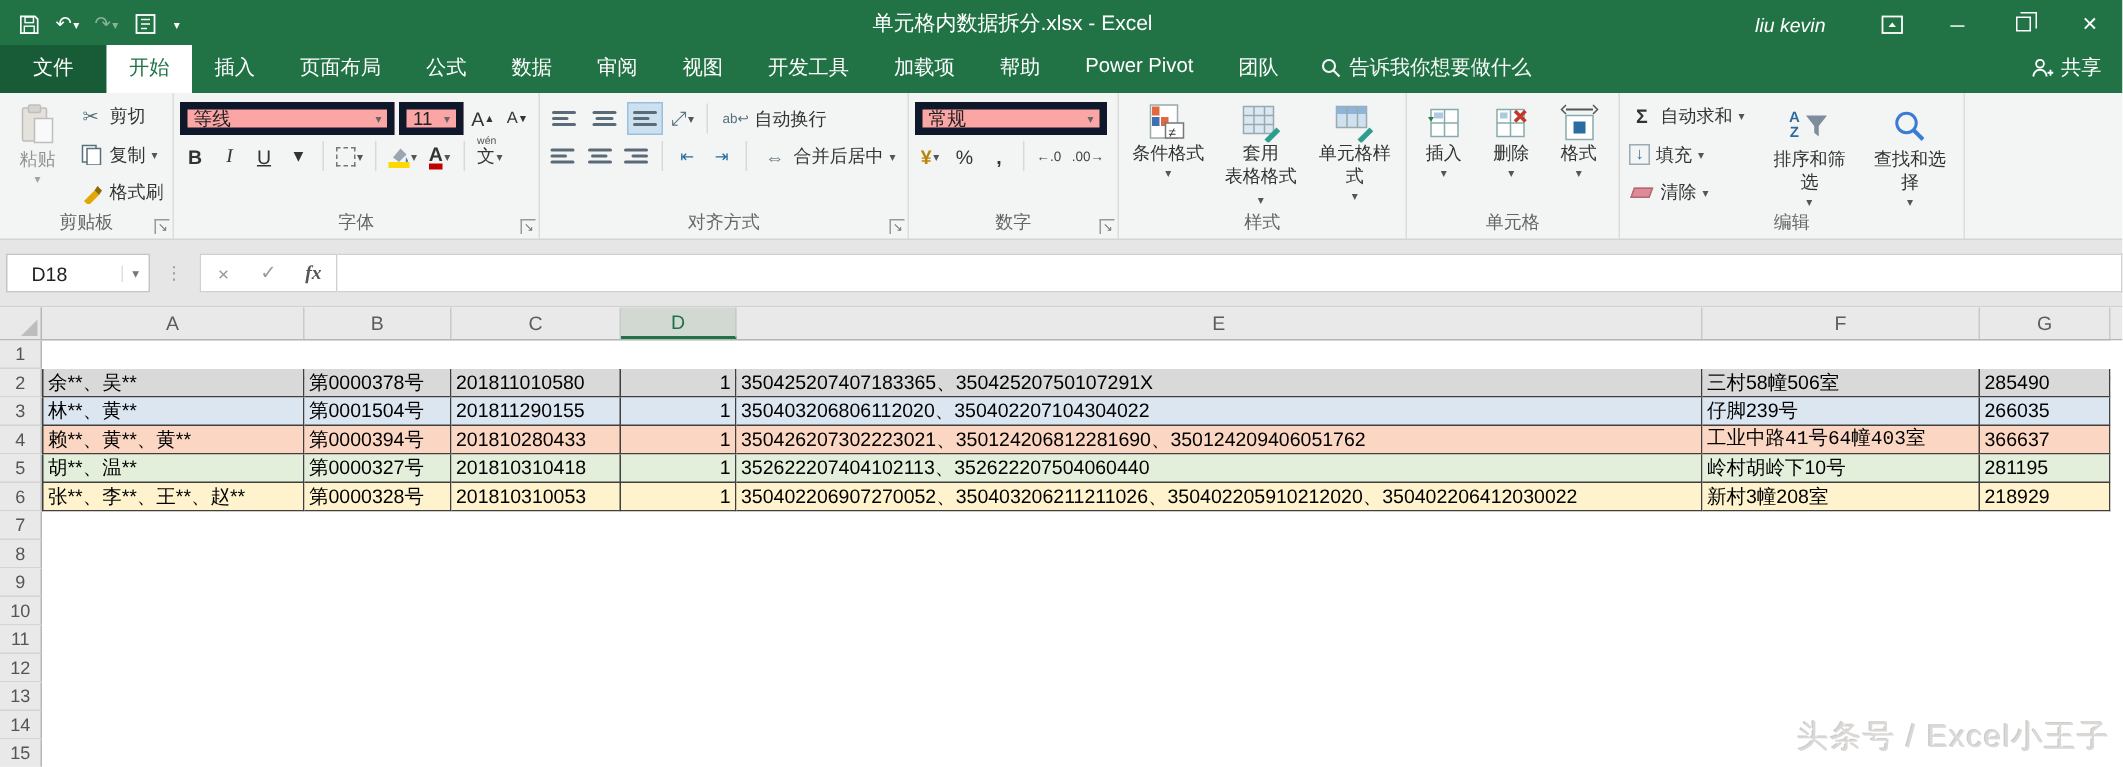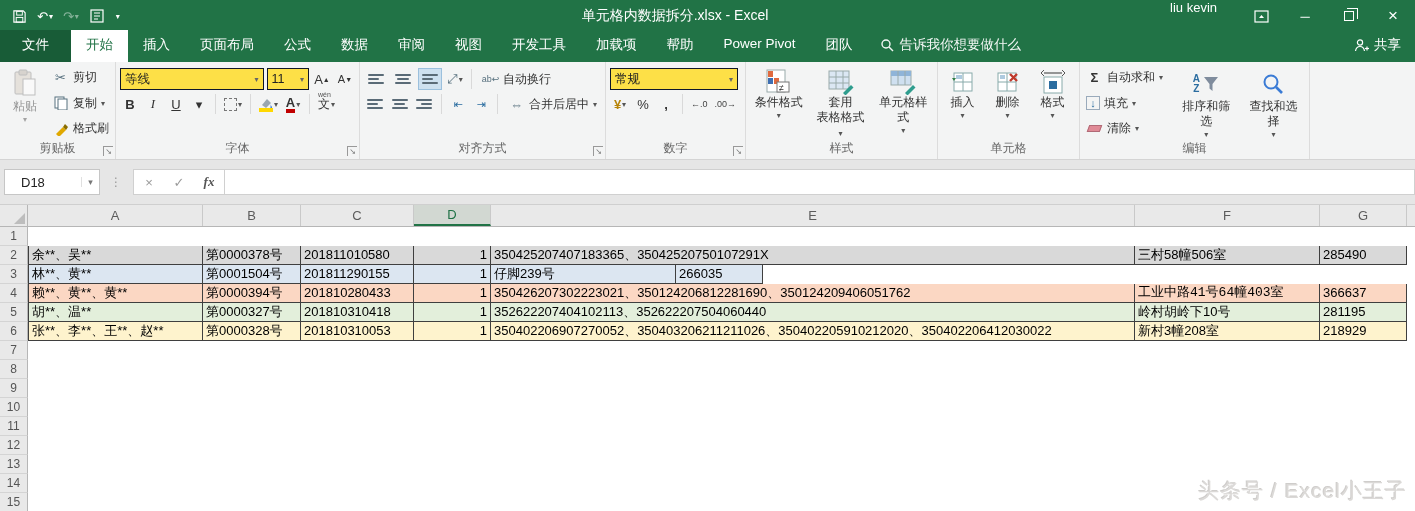--- a/index.html
+++ b/index.html
@@ -8,21 +8,21 @@
   .app { position:relative; width:1415px; height:511px; }
 
   
   .titlebar { position:absolute; left:0; top:0; width:1415px; height:32px;
     background:#217346; color:#fff; display:flex; align-items:center; }
   .qat { display:flex; align-items:center; gap:10px; padding-left:12px; width:180px; }
   .qat .qbtn { display:flex; align-items:center; color:#fff; font-size:13px; cursor:default; }
   .qbtn.dim { opacity:.45; }
   .qat .mini-caret { font-size:8px; margin-left:1px; }
   .tb-title { flex:1; text-align:center; font-size:14px; color:#fff; }
-  .tb-right { display:flex; align-items:flex-start; gap:0; }
+  .tb-right { display:flex; align-items:center; gap:0;font-style:italic; }
   .tb-user { font-size:13px; margin-right:22px; }
   .winbtn { width:44px; height:32px; display:flex; align-items:center; justify-content:center;
     color:#fff; font-size:13px; }
   .restore-glyph { width:10px; height:10px; border:1px solid #fff; position:relative; }
   .restore-glyph::before { content:""; position:absolute; left:2px; top:-4px; width:10px; height:10px;
     border:1px solid #fff; border-left:none; border-bottom:none; }
 
   
   .tabrow { position:absolute; left:0; top:32px; width:1415px; height:30px; background:#217346;
     display:flex; align-items:flex-end; color:#fff; font-size:13.5px; }
@@ -44,21 +44,21 @@
   .bigbtn { display:flex; flex-direction:column; align-items:center; justify-content:flex-start;
     padding:4px 5px 0 5px; text-align:center; line-height:1.25; cursor:default; }
   .bigbtn .caret { font-size:8px; color:#555; margin-top:1px; }
   .bigbtn.disabled { opacity:.5; }
   .smallcol { display:flex; flex-direction:column; justify-content:space-between; padding:3px 0; }
   .sbtn { display:flex; align-items:center; gap:4px; padding:1px 4px; white-space:nowrap; }
   .sbtn .caret { font-size:8px; color:#555; }
   .ic16 { width:17px; height:16px; display:inline-flex; align-items:center; justify-content:center; font-size:13px; }
 
   .fontrow { display:flex; align-items:center; gap:3px; margin:3px 2px; }
-  .combo { background:#fde047; border:1px solid #0f172a; height:22px; display:flex; align-items:center;
+  .combo { background:#fca5a5; border:5px solid #0f172a; height:22px; display:flex; align-items:center;
     padding:0 4px; font-size:12.5px; color:#222; }
   .combo .caret { margin-left:auto; font-size:8px; color:#666; padding-left:6px; }
   .fmt-btn { min-width:20px; height:22px; display:inline-flex; align-items:center; justify-content:center;
     font-size:13px; padding:0 2px; }
   .fmt-btn .caret { font-size:8px; color:#555; margin-left:1px; }
   .vsep { width:1px; height:20px; background:#d9d9d9; margin:0 3px; }
   .redbar { display:inline-block; border-bottom:4px solid #c00000; line-height:1; font-weight:bold; }
   .yellowbar { display:inline-block; border-bottom:4px solid #ffd800; line-height:1; }
   .phon { position:relative; font-size:12px; line-height:1; }
   .phon small { position:absolute; top:-7px; left:0; font-size:7px; color:#555; }
@@ -565,20 +565,21 @@
           <div class="dc" style="width: 185px; background: rgb(217, 217, 217);">三村58幢506室</div>
           <div class="dc" style="width: 87px; background: rgb(217, 217, 217);">285490</div>
           <div class="blankfill"></div>
         </div>
         <div class="grow">
           <div class="rn">3</div>
           <div class="dc first" style="width: 175px; background: rgb(220, 230, 241);">林**、黄**</div>
           <div class="dc" style="width: 98px; background: rgb(220, 230, 241);">第0001504号</div>
           <div class="dc" style="width: 113px; background: rgb(220, 230, 241);">201811290155</div>
           <div class="dc num" style="width: 77px; background: rgb(220, 230, 241);">1</div>
+          <div class="dc" style="width: 644px; background: rgb(220, 230, 241);">350403206806112020、350402207104304022</div>
           <div class="dc" style="width: 185px; background: rgb(220, 230, 241);">仔脚239号</div>
           <div class="dc" style="width: 87px; background: rgb(220, 230, 241);">266035</div>
           <div class="blankfill"></div>
         </div>
         <div class="grow">
           <div class="rn">4</div>
           <div class="dc first" style="width: 175px; background: rgb(251, 215, 195);">赖**、黄**、黄**</div>
           <div class="dc" style="width: 98px; background: rgb(251, 215, 195);">第0000394号</div>
           <div class="dc" style="width: 113px; background: rgb(251, 215, 195);">201810280433</div>
           <div class="dc num" style="width: 77px; background: rgb(251, 215, 195);">1</div>

